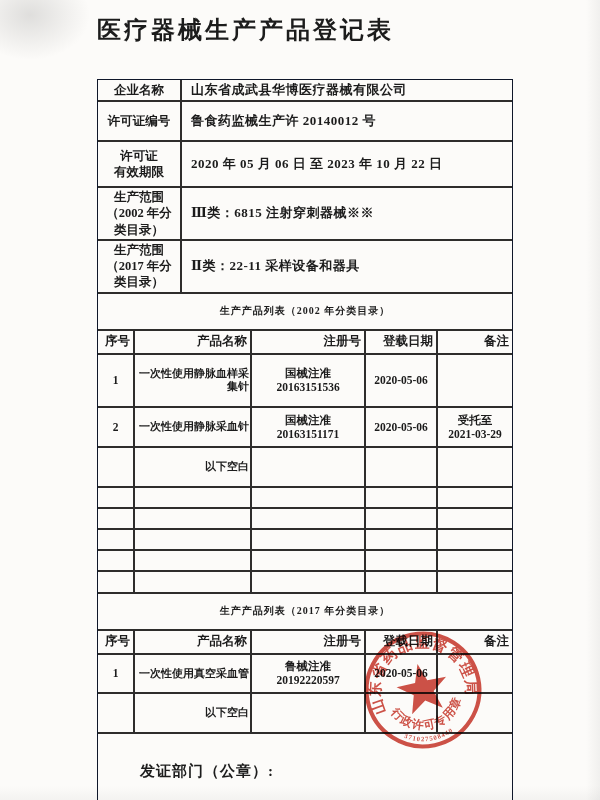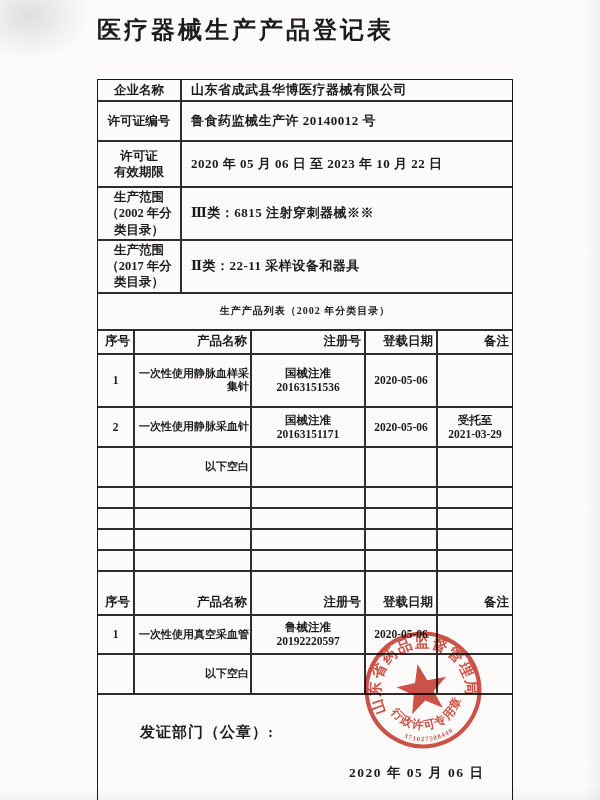--- a/index.html
+++ b/index.html
@@ -182,20 +182,21 @@
       <tr class="r-empty">
             <td></td>
             <td></td>
             <td></td>
             <td></td>
             <td></td>
           </tr>
     </tbody>
       </table>
 
+    <div class="section-title">生产产品列表（2017 年分类目录）</div>
     <table class="products">
       <colgroup>
           <col style="width:36px">
           <col style="width:117px">
           <col style="width:114px">
           <col style="width:72px">
           <col>
         </colgroup>
       <tbody>
           <tr>

